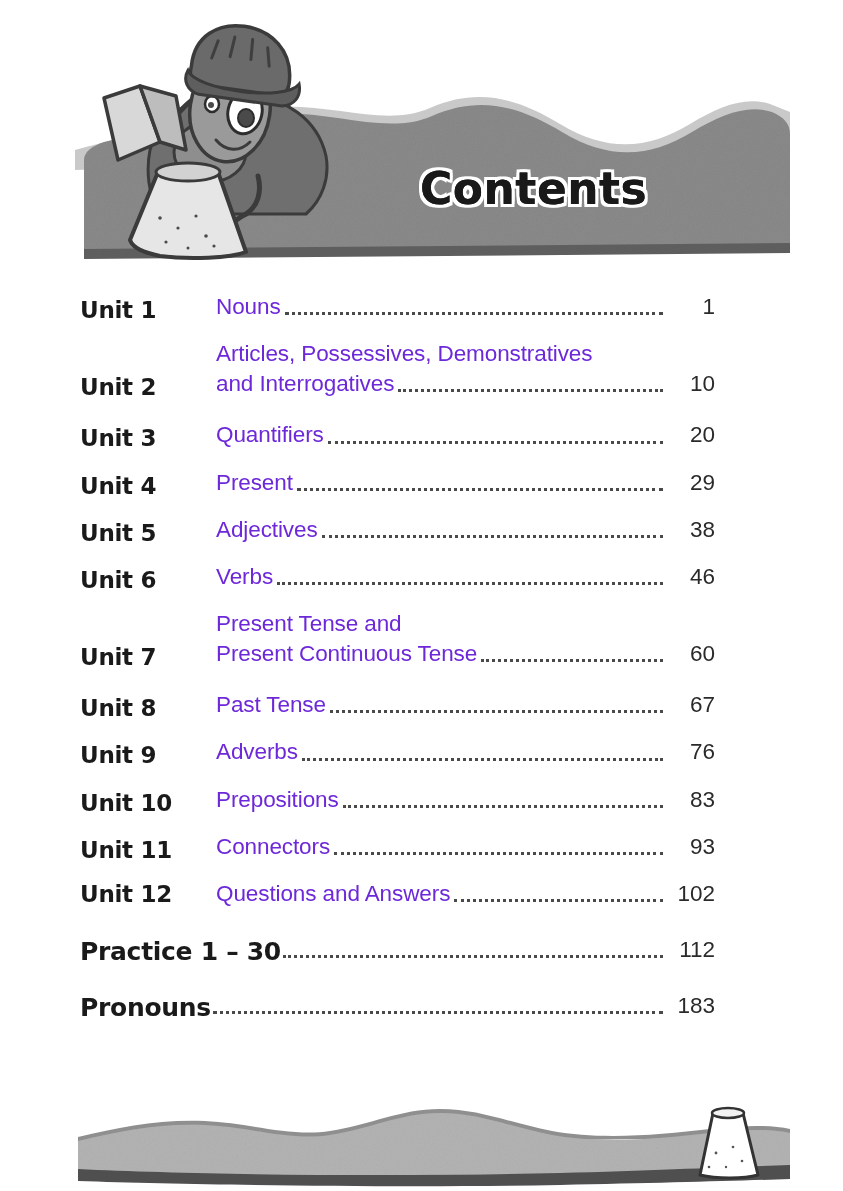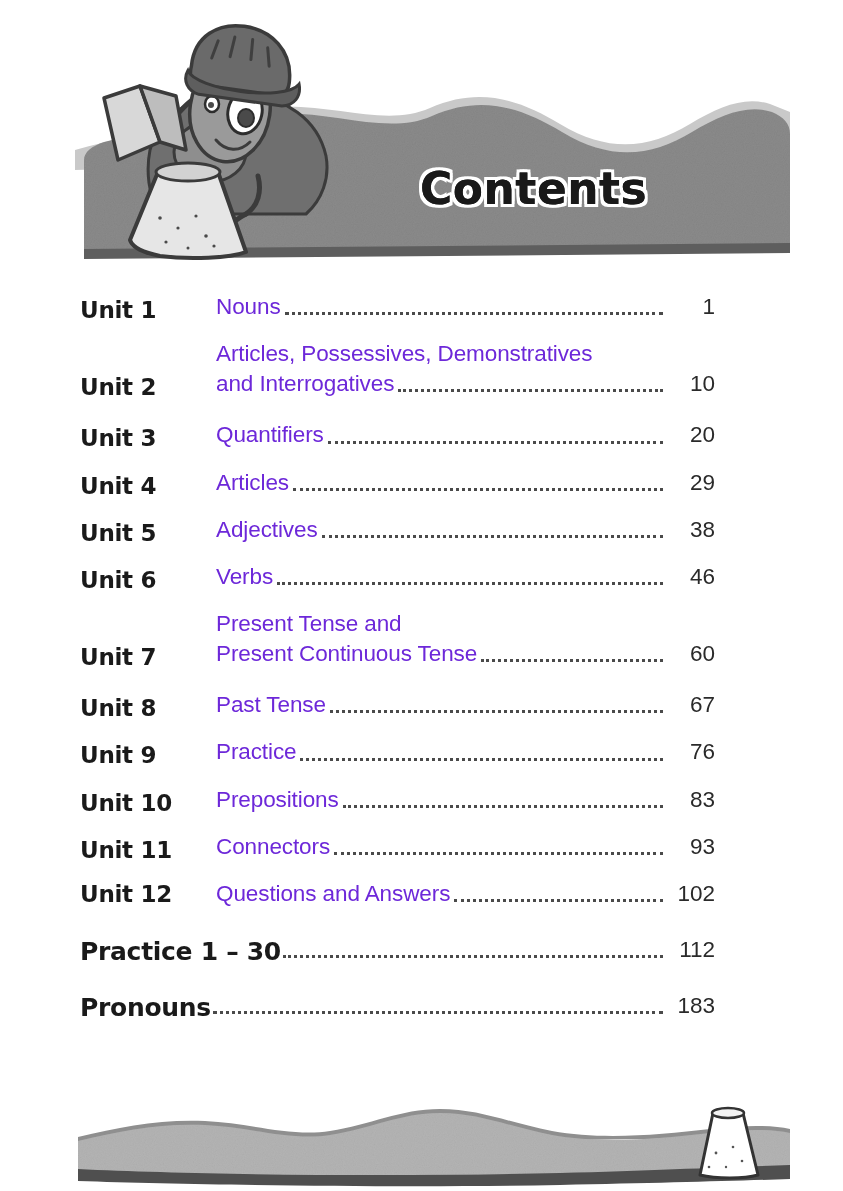--- a/index.html
+++ b/index.html
@@ -272,21 +272,21 @@
         <span class="leader"></span>
         <span class="page-num">20</span>
       </div>
     </div>
   </div>
 
   <div class="toc-row">
     <div class="unit-label">Unit 4</div>
     <div class="entry">
       <div class="entry-line">
-        <span class="entry-text">Articles</span>
+        <span class="entry-text">Present</span>
         <span class="leader"></span>
         <span class="page-num">29</span>
       </div>
     </div>
   </div>
 
   <div class="toc-row">
     <div class="unit-label">Unit 5</div>
     <div class="entry">
       <div class="entry-line">
@@ -332,21 +332,21 @@
         <span class="leader"></span>
         <span class="page-num">67</span>
       </div>
     </div>
   </div>
 
   <div class="toc-row">
     <div class="unit-label">Unit 9</div>
     <div class="entry">
       <div class="entry-line">
-        <span class="entry-text">Practice</span>
+        <span class="entry-text">Adverbs</span>
         <span class="leader"></span>
         <span class="page-num">76</span>
       </div>
     </div>
   </div>
 
   <div class="toc-row">
     <div class="unit-label">Unit 10</div>
     <div class="entry">
       <div class="entry-line">

